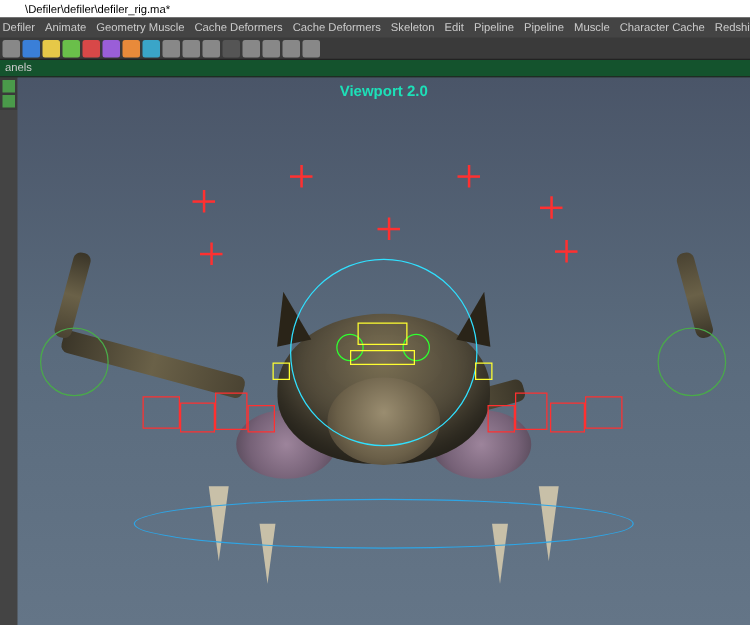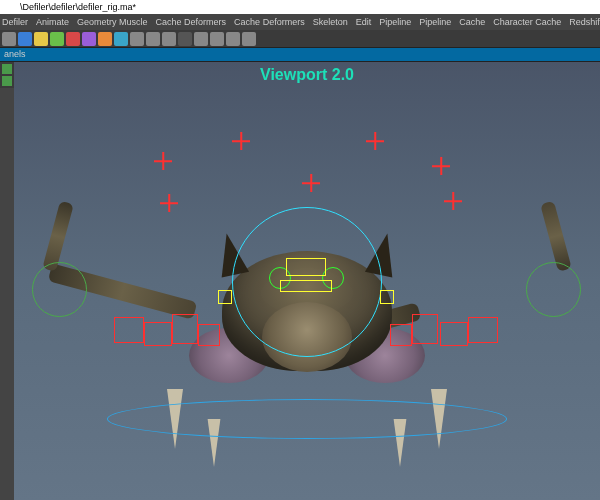--- a/index.html
+++ b/index.html
@@ -46,21 +46,21 @@
   }
   .shelf-icon {
     width: 14px; height: 14px;
     border-radius: 2px;
     cursor: pointer;
     display: flex;
     align-items: center;
     justify-content: center;
   }
   .panel-label {
-    background: #0369a1;
+    background: #14532d;
     height: 14px;
     font-size: 9px;
     padding: 1px 4px;
     border-bottom: 1px solid #222;
   }
   .toolbar-left {
     position: absolute;
     left: 0; top: 62px;
     width: 14px;
     background: #3a3a3a;
@@ -79,21 +79,21 @@
     left: 14px; top: 62px;
     right: 0; bottom: 0;
     background: linear-gradient(to bottom, #4a5568 0%, #5a6b7d 50%, #647587 100%);
     overflow: hidden;
   }
   .viewport-label {
     position: absolute;
     top: 4px; left: 50%;
     transform: translateX(-50%);
     color: #1de0b8;
-    font-size: 16px;
+    font-size: 12px;
     font-weight: bold;
   }
   .creature {
     position: absolute;
     left: 50%; top: 50%;
     transform: translate(-50%, -48%);
     width: 560px; height: 300px;
   }
   
   .body-core {
@@ -182,21 +182,21 @@
 <div class="menu-bar">
   <span class="menu-item">Defiler</span>
   <span class="menu-item">Animate</span>
   <span class="menu-item">Geometry Muscle</span>
   <span class="menu-item">Cache Deformers</span>
   <span class="menu-item">Cache Deformers</span>
   <span class="menu-item">Skeleton</span>
   <span class="menu-item">Edit</span>
   <span class="menu-item">Pipeline</span>
   <span class="menu-item">Pipeline</span>
-  <span class="menu-item">Cache</span>
+  <span class="menu-item">Muscle</span>
   <span class="menu-item">Character Cache</span>
   <span class="menu-item">Redshift</span>
 
 </div>
 
 <div class="shelf">
   <div class="shelf-icon" style="background: rgb(136, 136, 136);"></div>
   <div class="shelf-icon" style="background: rgb(58, 127, 216);"></div>
   <div class="shelf-icon" style="background: rgb(230, 200, 72);"></div>
   <div class="shelf-icon" style="background: rgb(106, 191, 74);"></div>

